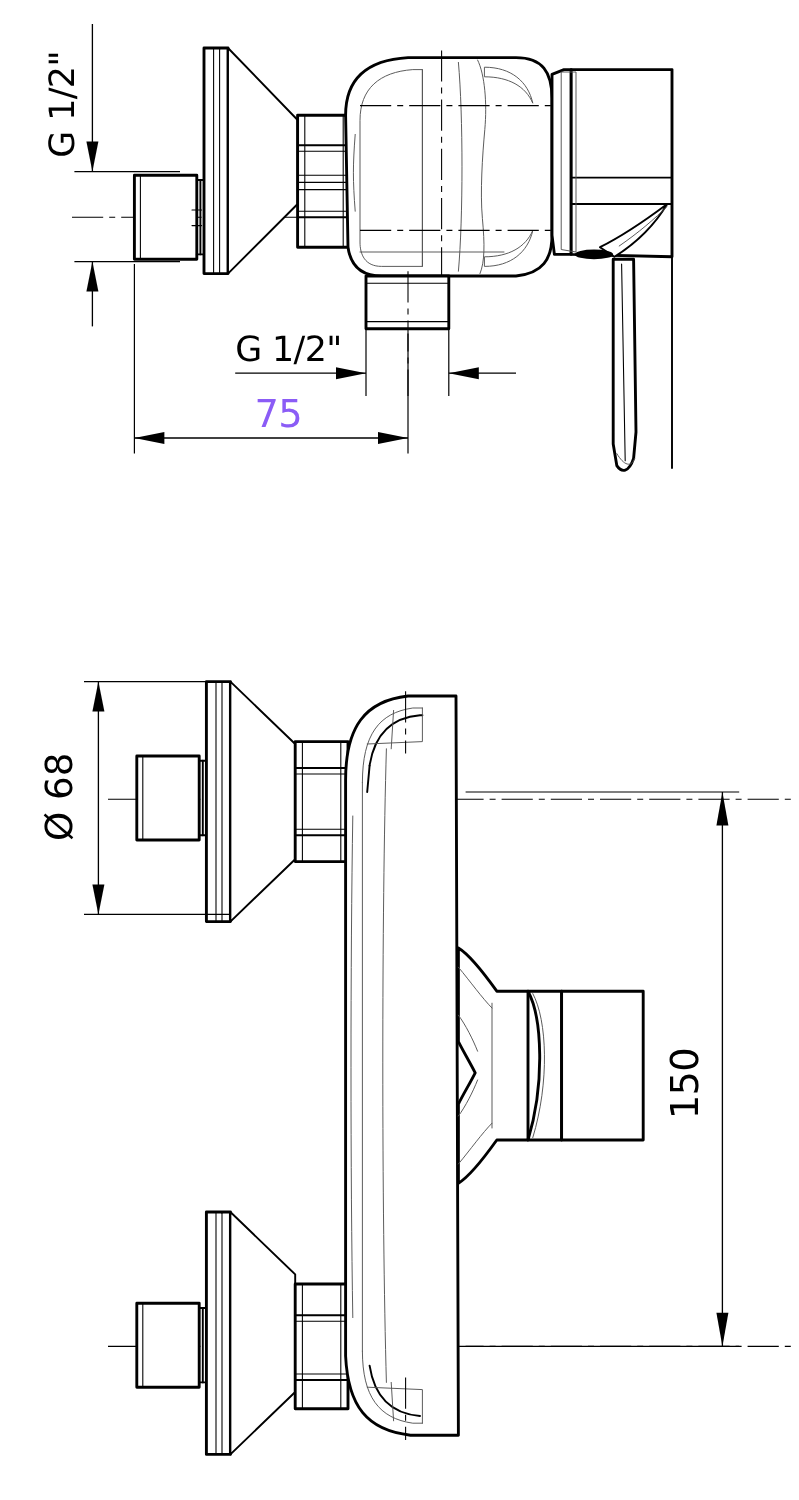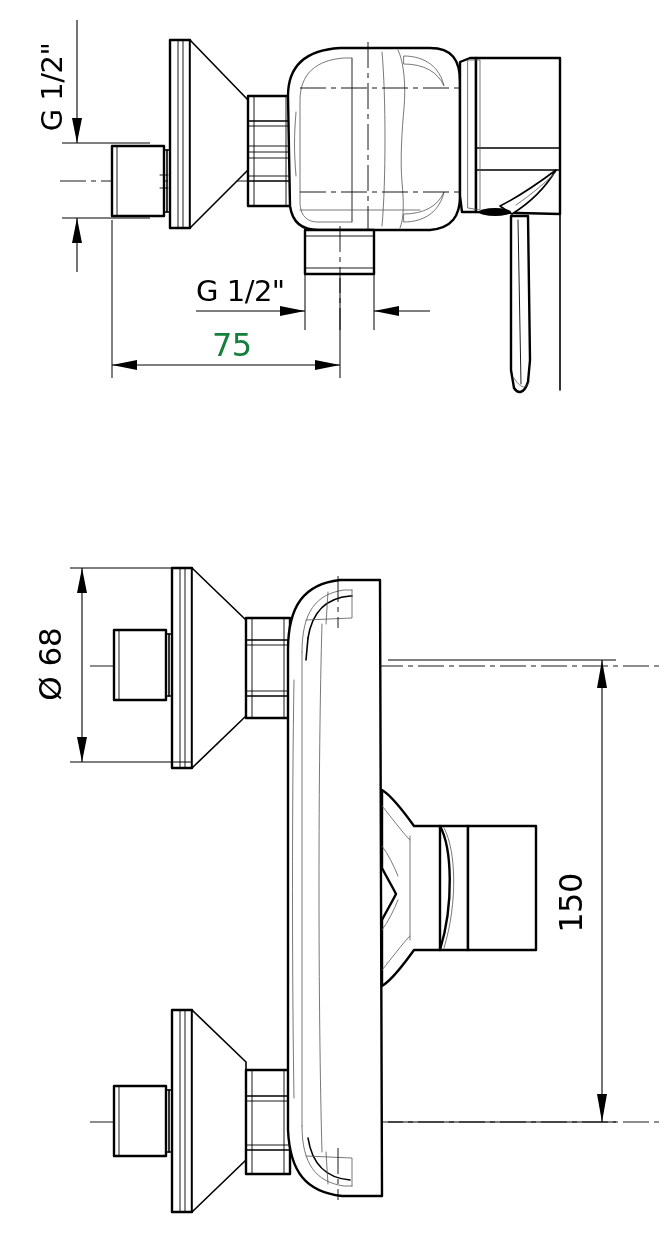--- a/index.html
+++ b/index.html
@@ -298,21 +298,21 @@
                 font-family:'DejaVu Sans', sans-serif; font-size:29px;
                 color:#000; white-space:nowrap; letter-spacing:-0.5px;">G 1/2"</div>
   </div>
 
   <div style="position:absolute; left:196px; top:274px;
               font-family:'DejaVu Sans', sans-serif; font-size:29px;
               color:#000; white-space:nowrap; letter-spacing:-0.5px;">G 1/2"</div>
 
   <div style="position:absolute; left:212px; top:326px;
               font-family:'DejaVu Sans', sans-serif; font-size:32px;
-              color:#15803d; white-space:nowrap; letter-spacing:-0.5px;">75</div>
+              color:#8b5cf6; white-space:nowrap; letter-spacing:-0.5px;">75</div>
 
   <div style="position:absolute; left:20px; top:600px; width:60px; height:130px;">
     <div style="position:absolute; left:-40px; top:46px; width:140px;
                 text-align:center; transform: rotate(-90deg);
                 font-family:'DejaVu Sans', sans-serif; font-size:31px;
                 color:#000; white-space:nowrap; letter-spacing:0px;">Ø 68</div>
   </div>
 
   <div style="position:absolute; left:540px; top:842px; width:60px; height:120px;">
     <div style="position:absolute; left:-27px; top:42px; width:115px;

